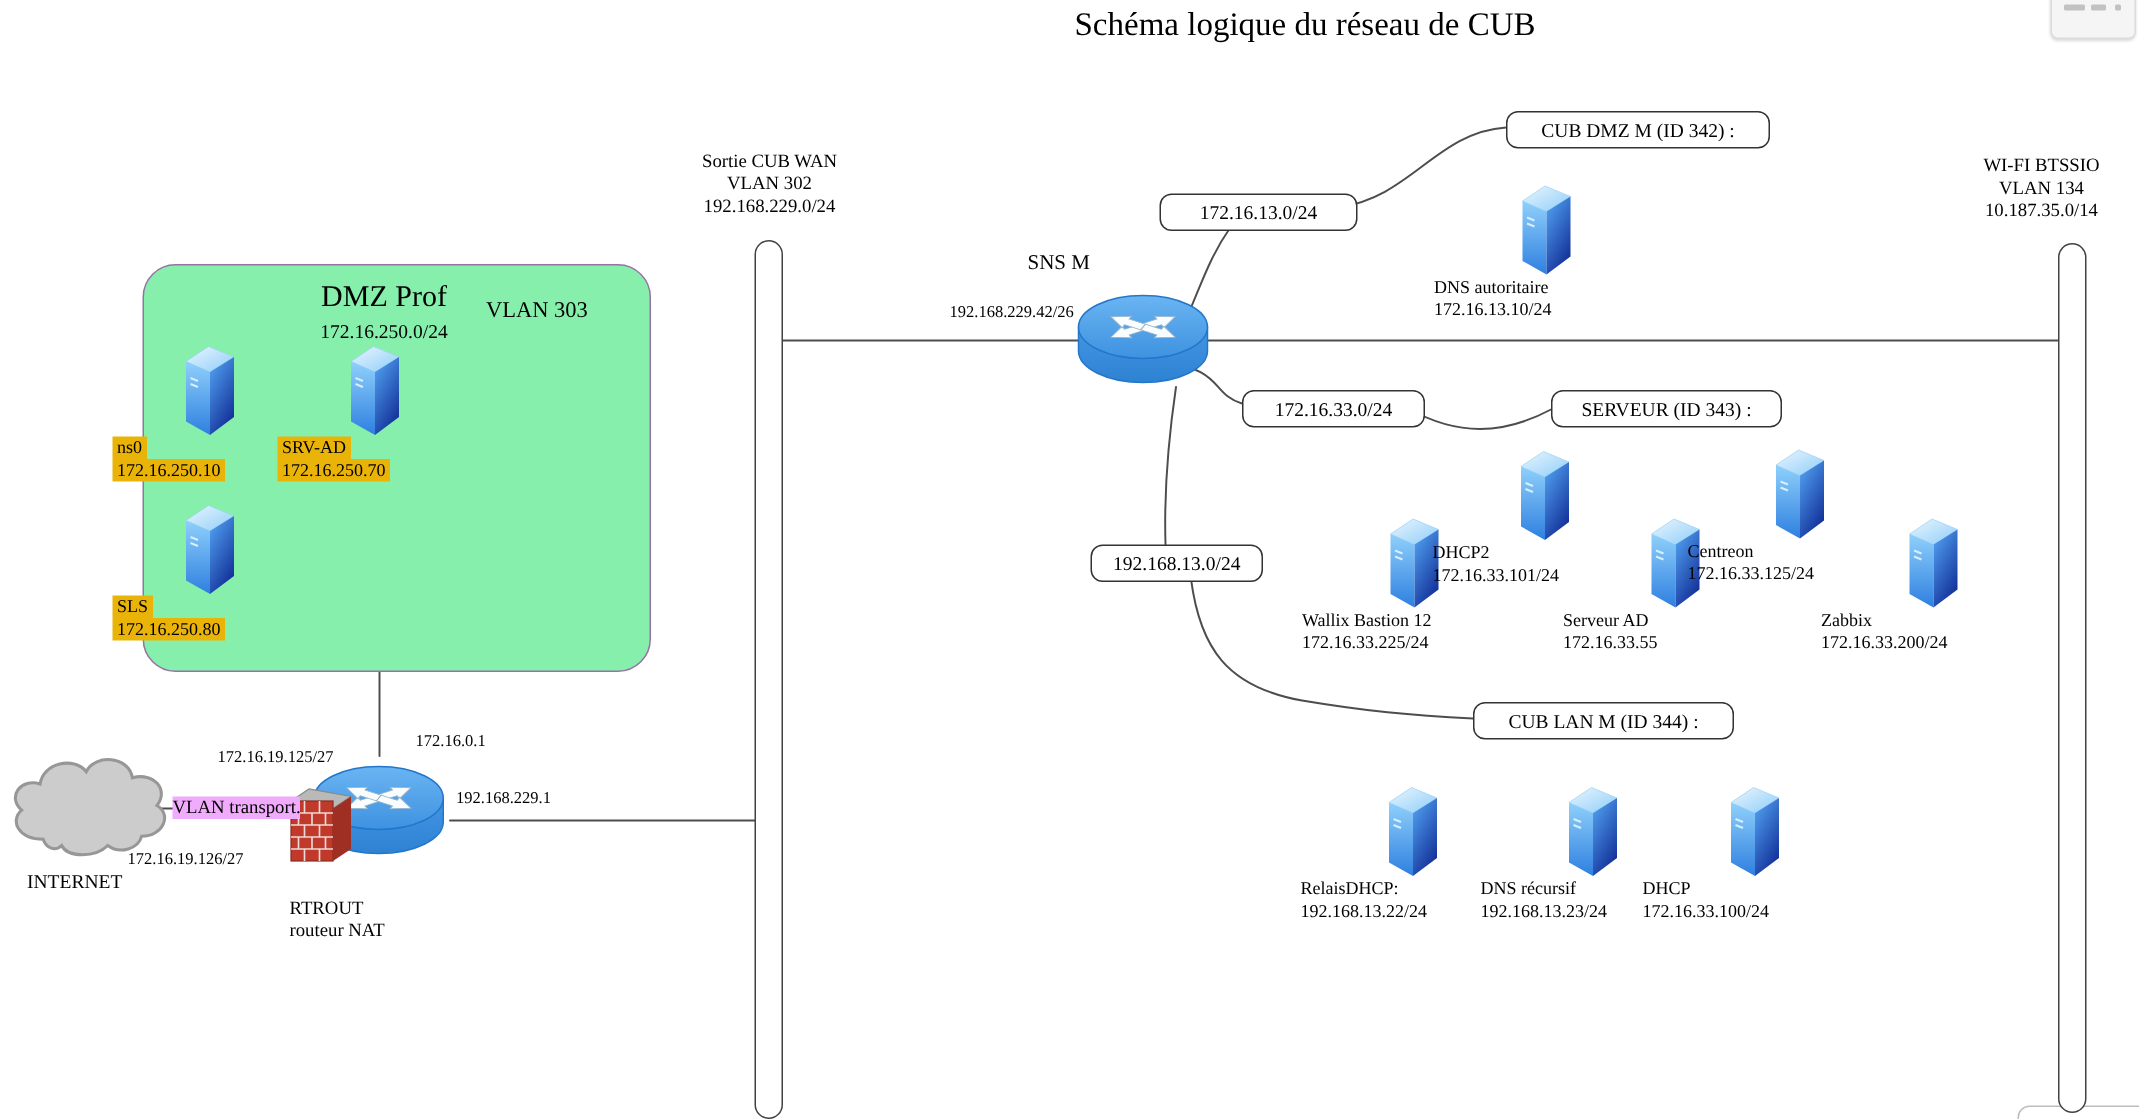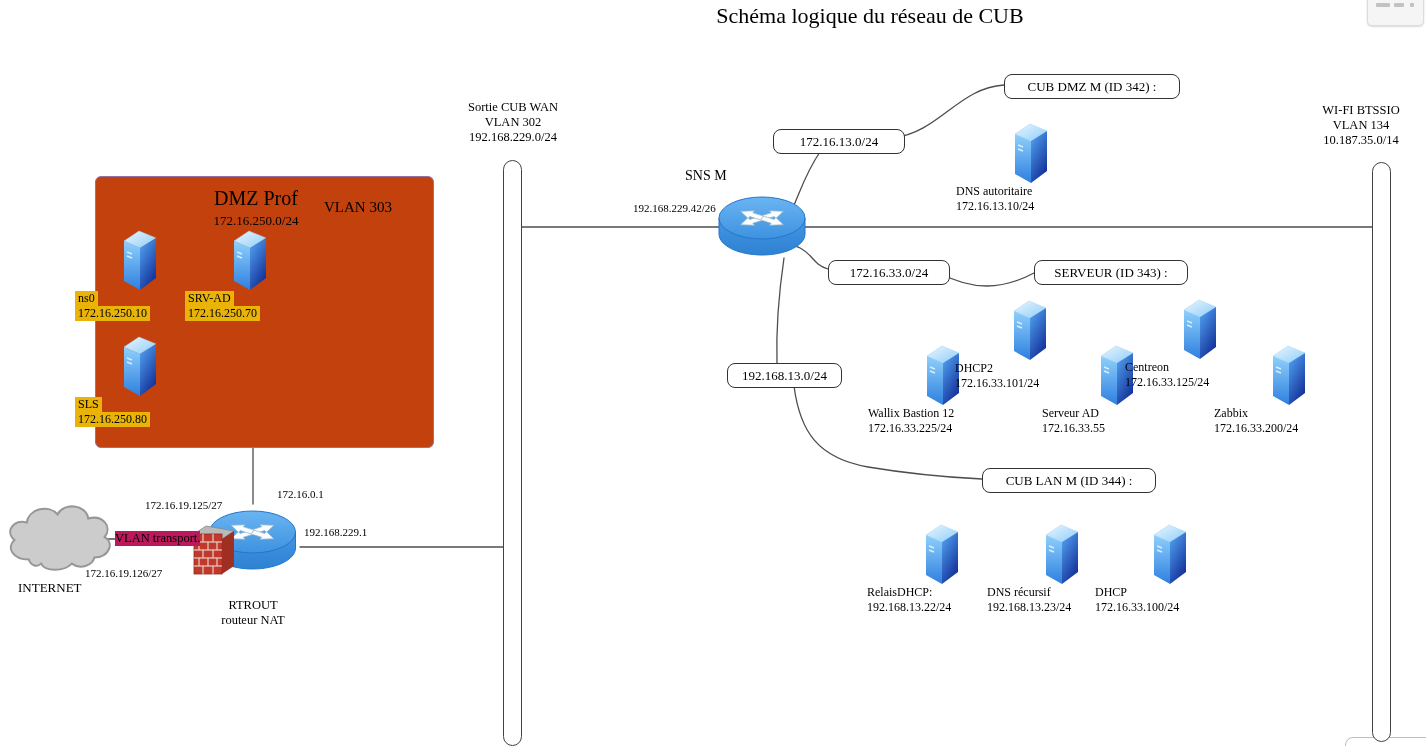--- a/index.html
+++ b/index.html
@@ -1,35 +1,35 @@
 <!DOCTYPE html>
 <html><head>
 <meta charset="utf-8">
 <style>
   html,body{margin:0;padding:0;background:#fff}
   .canvas{position:relative;width:1426px;height:746px;background:#ffffff;overflow:hidden;
           font-family:Liberation Serif, serif;color:#000}
   .lines{position:absolute;left:0;top:0;width:1426px;height:746px}
   .title{position:absolute;left:570px;top:3px;width:600px;text-align:center;font-size:22px;white-space:nowrap}
-  .dmz-box{position:absolute;left:95px;top:176px;width:337px;height:270px;background:#c2410c;
-           border:1.6px solid #9673A6;border-radius:6px}
+  .dmz-box{position:absolute;left:95px;top:176px;width:337px;height:270px;background:#86efac;
+           border:1.6px solid #9673A6;border-radius:22px}
   .dmz-title{position:absolute;left:0;top:10px;width:320px;text-align:center;font-size:20px}
   .dmz-subnet{position:absolute;left:0;top:36px;width:320px;text-align:center;font-size:13px}
   .dmz-vlan{position:absolute;left:228px;top:22px;width:100px;font-size:15px}
   .node{position:absolute;text-align:left}
   .node svg{display:block;margin:0 auto}
   .nlabel{font-size:12px;line-height:15px;white-space:nowrap}
   .wbg{background:#eab308;display:inline-block;padding:0 3px}
   .pill{position:absolute;background:#fff;border:1.7px solid #333;border-radius:8px;font-size:13px;
         display:flex;align-items:center;justify-content:center;white-space:nowrap;height:23px;padding:0 5px}
   .bus{position:absolute;width:17px;background:#fff;border:1.6px solid #424242;border-radius:10px}
   .bus-label{position:absolute;text-align:center;font-size:12.5px;line-height:15px;white-space:nowrap}
   .elabel{position:absolute;font-size:11px;white-space:nowrap}
   .mlabel{position:absolute;font-size:12.5px;white-space:nowrap}
-  .two-line{position:absolute;text-align:center;font-size:12.5px;line-height:15px}
+  .two-line{position:absolute;text-align:left;font-size:12.5px;line-height:15px}
   .corner-btn{position:absolute;left:1367px;top:-15px;width:55px;height:39px;background:#f5f5f6;
               border:1px solid #dcdcdc;border-radius:5px;box-shadow:0 1px 2px rgba(0,0,0,.15)}
   .corner-btn .dash{position:absolute;top:17px;height:4px;background:#c2c2c2;border-radius:1px}
   .br-partial{position:absolute;left:1345px;top:737px;width:92px;height:22px;background:#fff;
               border:1.5px solid #bdbdbd;border-radius:8px}
 </style>
 </head>
 <body>
 
 <div class="canvas">
@@ -190,21 +190,21 @@
         <use href="#sym-firewall"></use>
       </svg>
   </div>
   <div class="two-line" style="left:193px;top:598px;width:120px">
     <div>RTROUT</div>
     <div>routeur NAT</div>
   </div>
 
   <div class="elabel" style="left:145px;top:499px">172.16.19.125/27</div>
   <div class="elabel" style="left:277px;top:488px">172.16.0.1</div>
-  <div class="mlabel" style="left:115px;top:531px;background:#be185d">VLAN transport.</div>
+  <div class="mlabel" style="left:115px;top:531px;background:#f0abfc">VLAN transport.</div>
   <div class="elabel" style="left:85px;top:567px">172.16.19.126/27</div>
   <div class="elabel" style="left:304px;top:526px">192.168.229.1</div>
 
   <div class="node" style="left:716px;top:194px;width:92px">
     <svg width="92" height="64" viewBox="0 0 90 64">
         <use href="#sym-router"></use>
       </svg>
   </div>
   <div class="mlabel" style="left:685px;top:168px;font-size:14px">SNS M</div>
   <div class="elabel" style="left:633px;top:202px">192.168.229.42/26</div>

